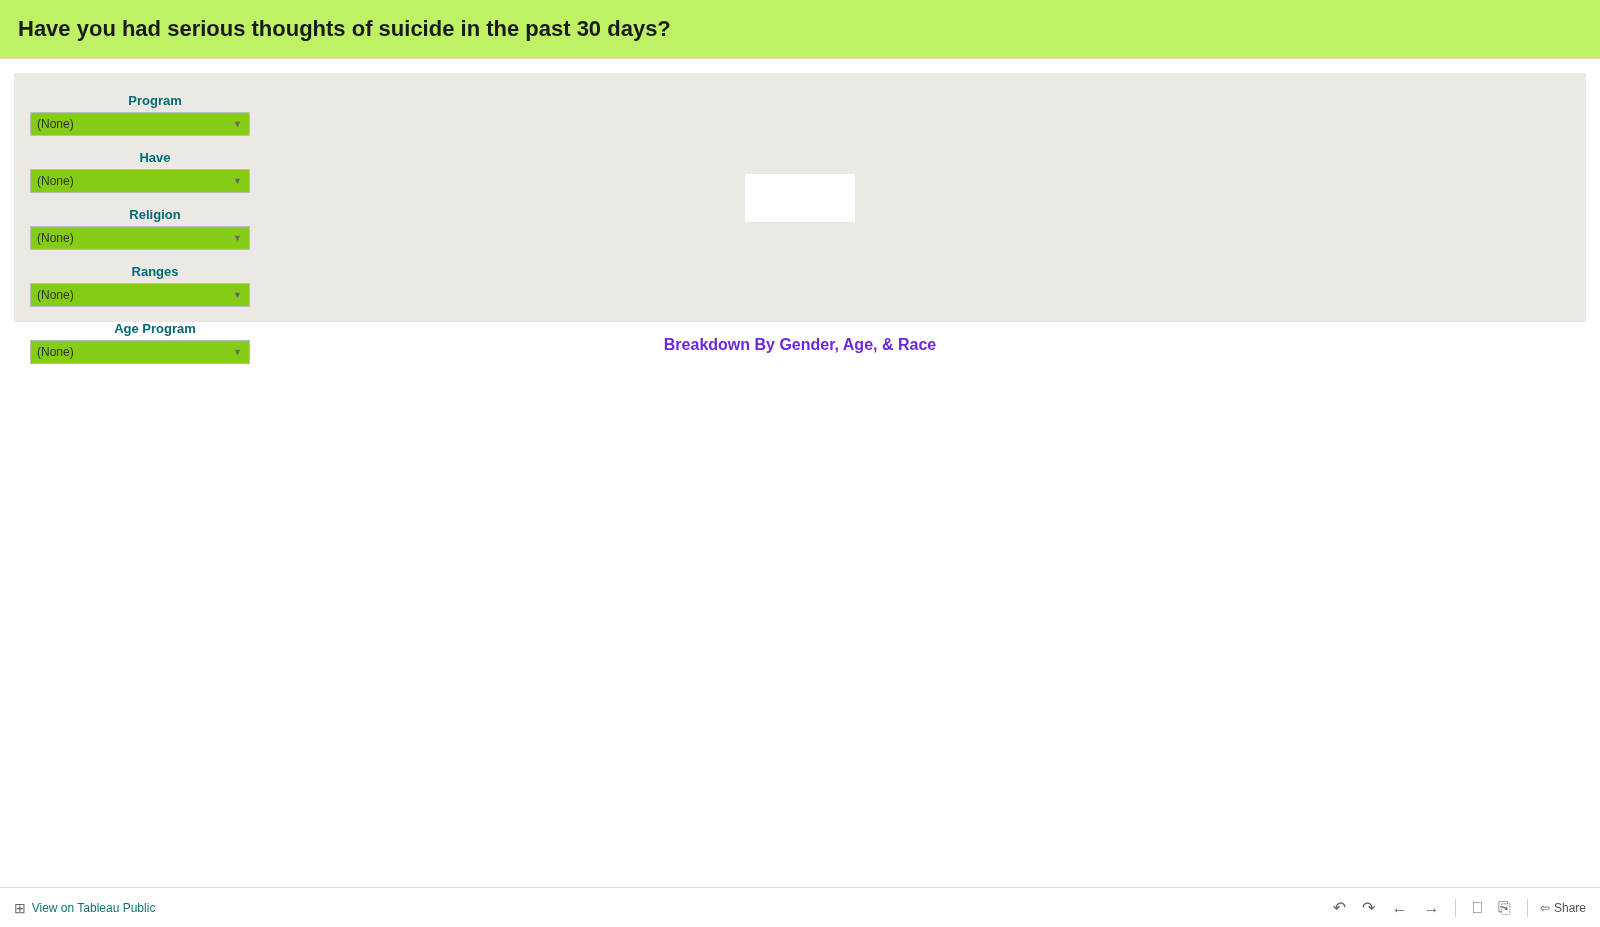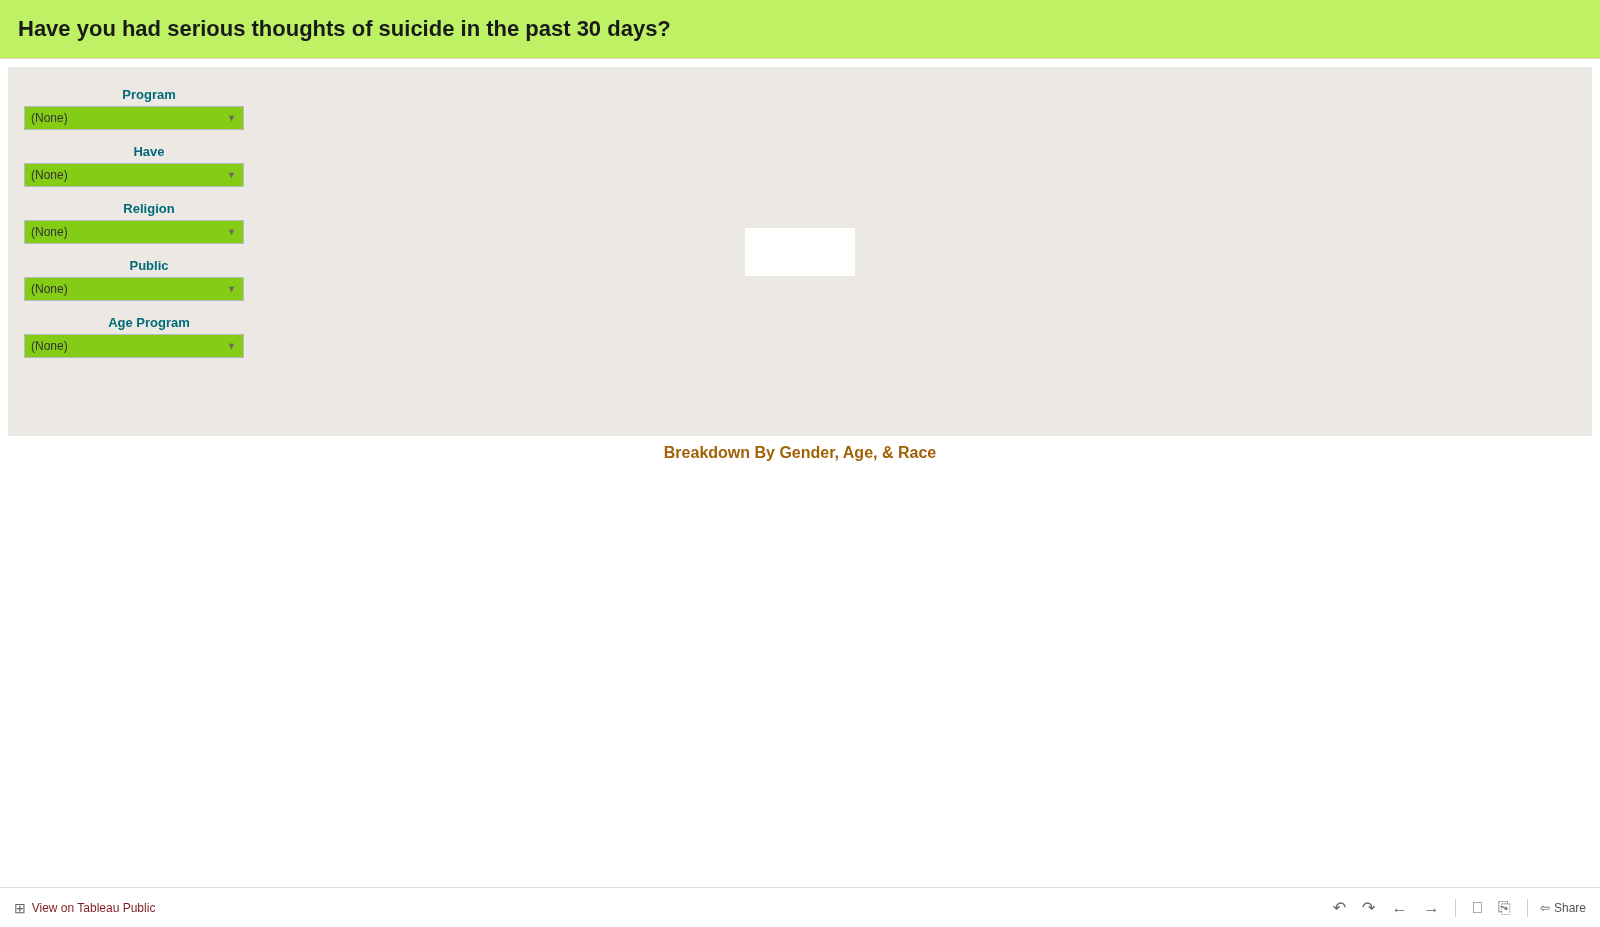--- a/index.html
+++ b/index.html
@@ -26,24 +26,24 @@
 
     .page-title {
       font-size: 22px;
       font-weight: bold;
       color: #1a1a1a;
     }
 
     
     .main-content {
       background-color: #ece9e4;
-      margin: 8px;
+      margin: 14px;
       padding: 28px 16px;
       position: relative;
-      height: 369px;
+      height: 249px;
     }
 
     
     .filter-panel {
       width: 250px;
       position: absolute;
       top: 20px;
       left: 16px;
     }
 
@@ -101,21 +101,21 @@
       border: none;
     }
 
     
     .breakdown-section {
       text-align: center;
       margin-top: 6px;
     }
 
     .breakdown-title {
-      color: #a16207;
+      color: #6d28d9;
       font-size: 16px;
       font-weight: bold;
     }
 
     
     .bottom-toolbar {
       position: absolute;
       bottom: 0;
       left: 0;
       right: 0;
@@ -129,21 +129,21 @@
     }
 
     .toolbar-left {
       display: flex;
       align-items: center;
       gap: 6px;
     }
 
     .view-on-tableau {
       font-size: 12px;
-      color: #7f1d1d;
+      color: #0f766e;
       text-decoration: none;
     }
 
     .toolbar-right {
       display: flex;
       align-items: center;
       gap: 8px;
     }
 
     .toolbar-btn {
@@ -212,21 +212,21 @@
     <div class="filter-group">
       <span class="filter-label">Religion</span>
       <div class="select-wrapper">
         <select class="filter-select">
           <option>(None)</option>
         </select>
       </div>
     </div>
 
     <div class="filter-group">
-      <span class="filter-label">Public</span>
+      <span class="filter-label">Ranges</span>
       <div class="select-wrapper">
         <select class="filter-select">
           <option>(None)</option>
         </select>
       </div>
     </div>
 
     <div class="filter-group">
       <span class="filter-label">Age Program</span>
       <div class="select-wrapper">

